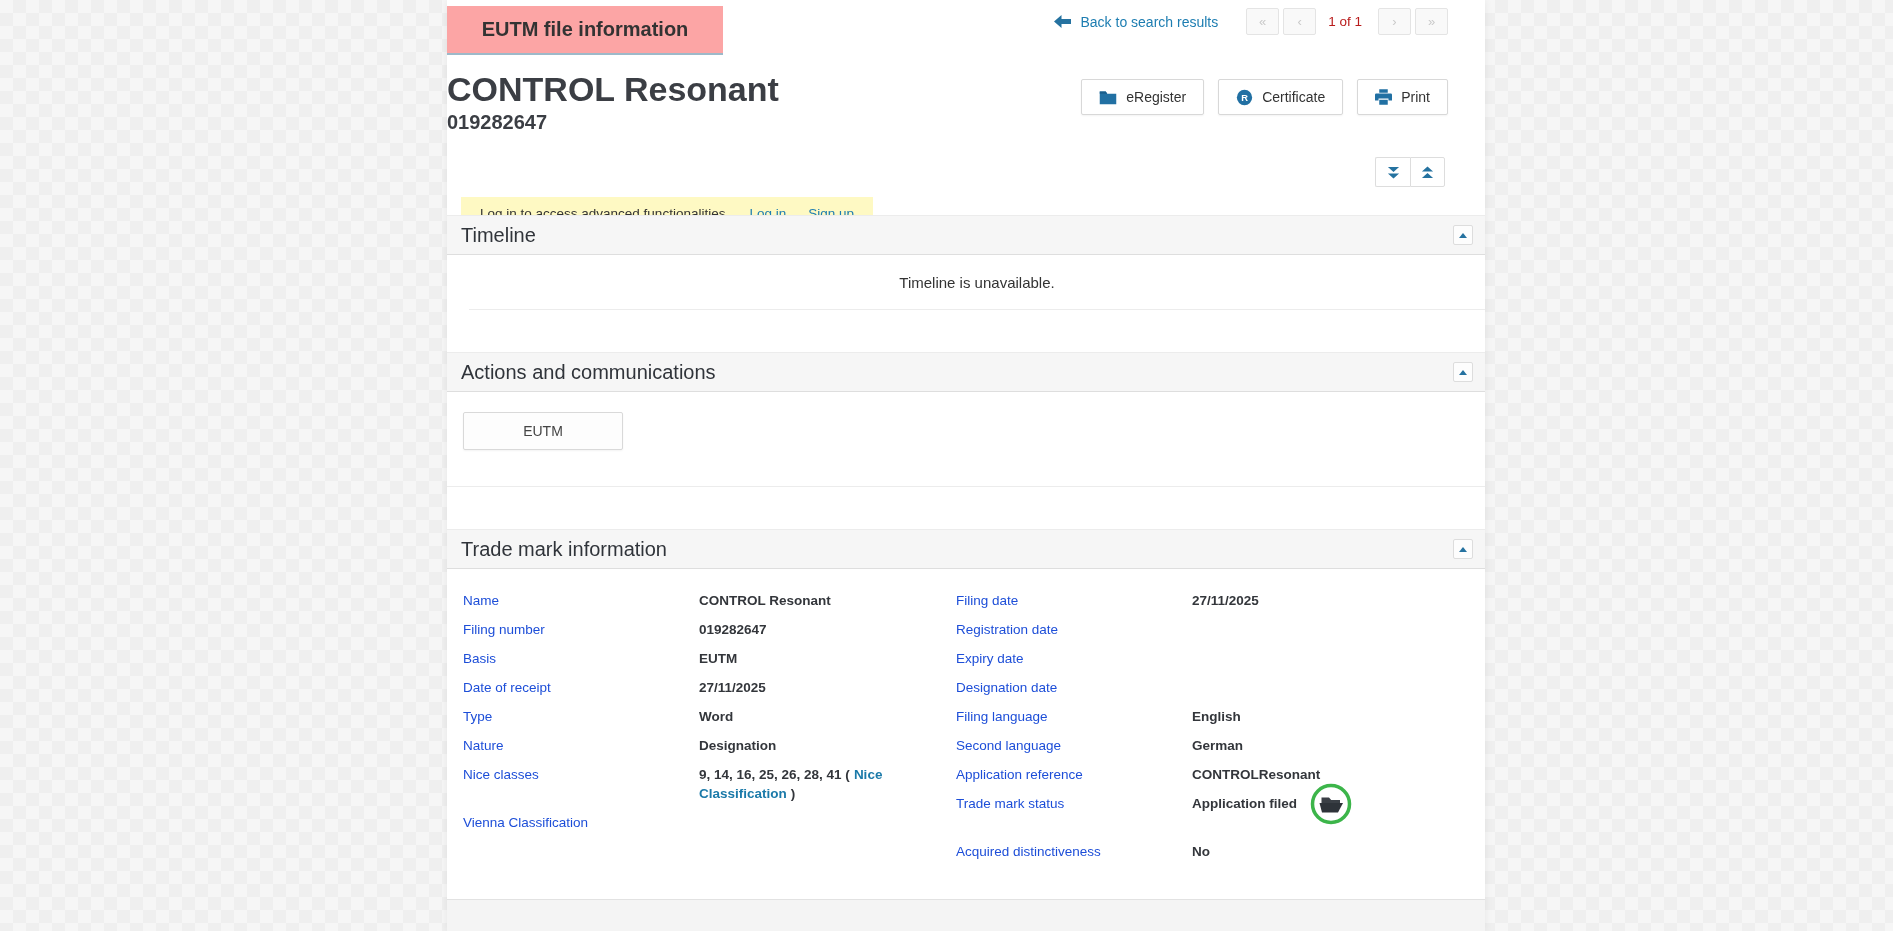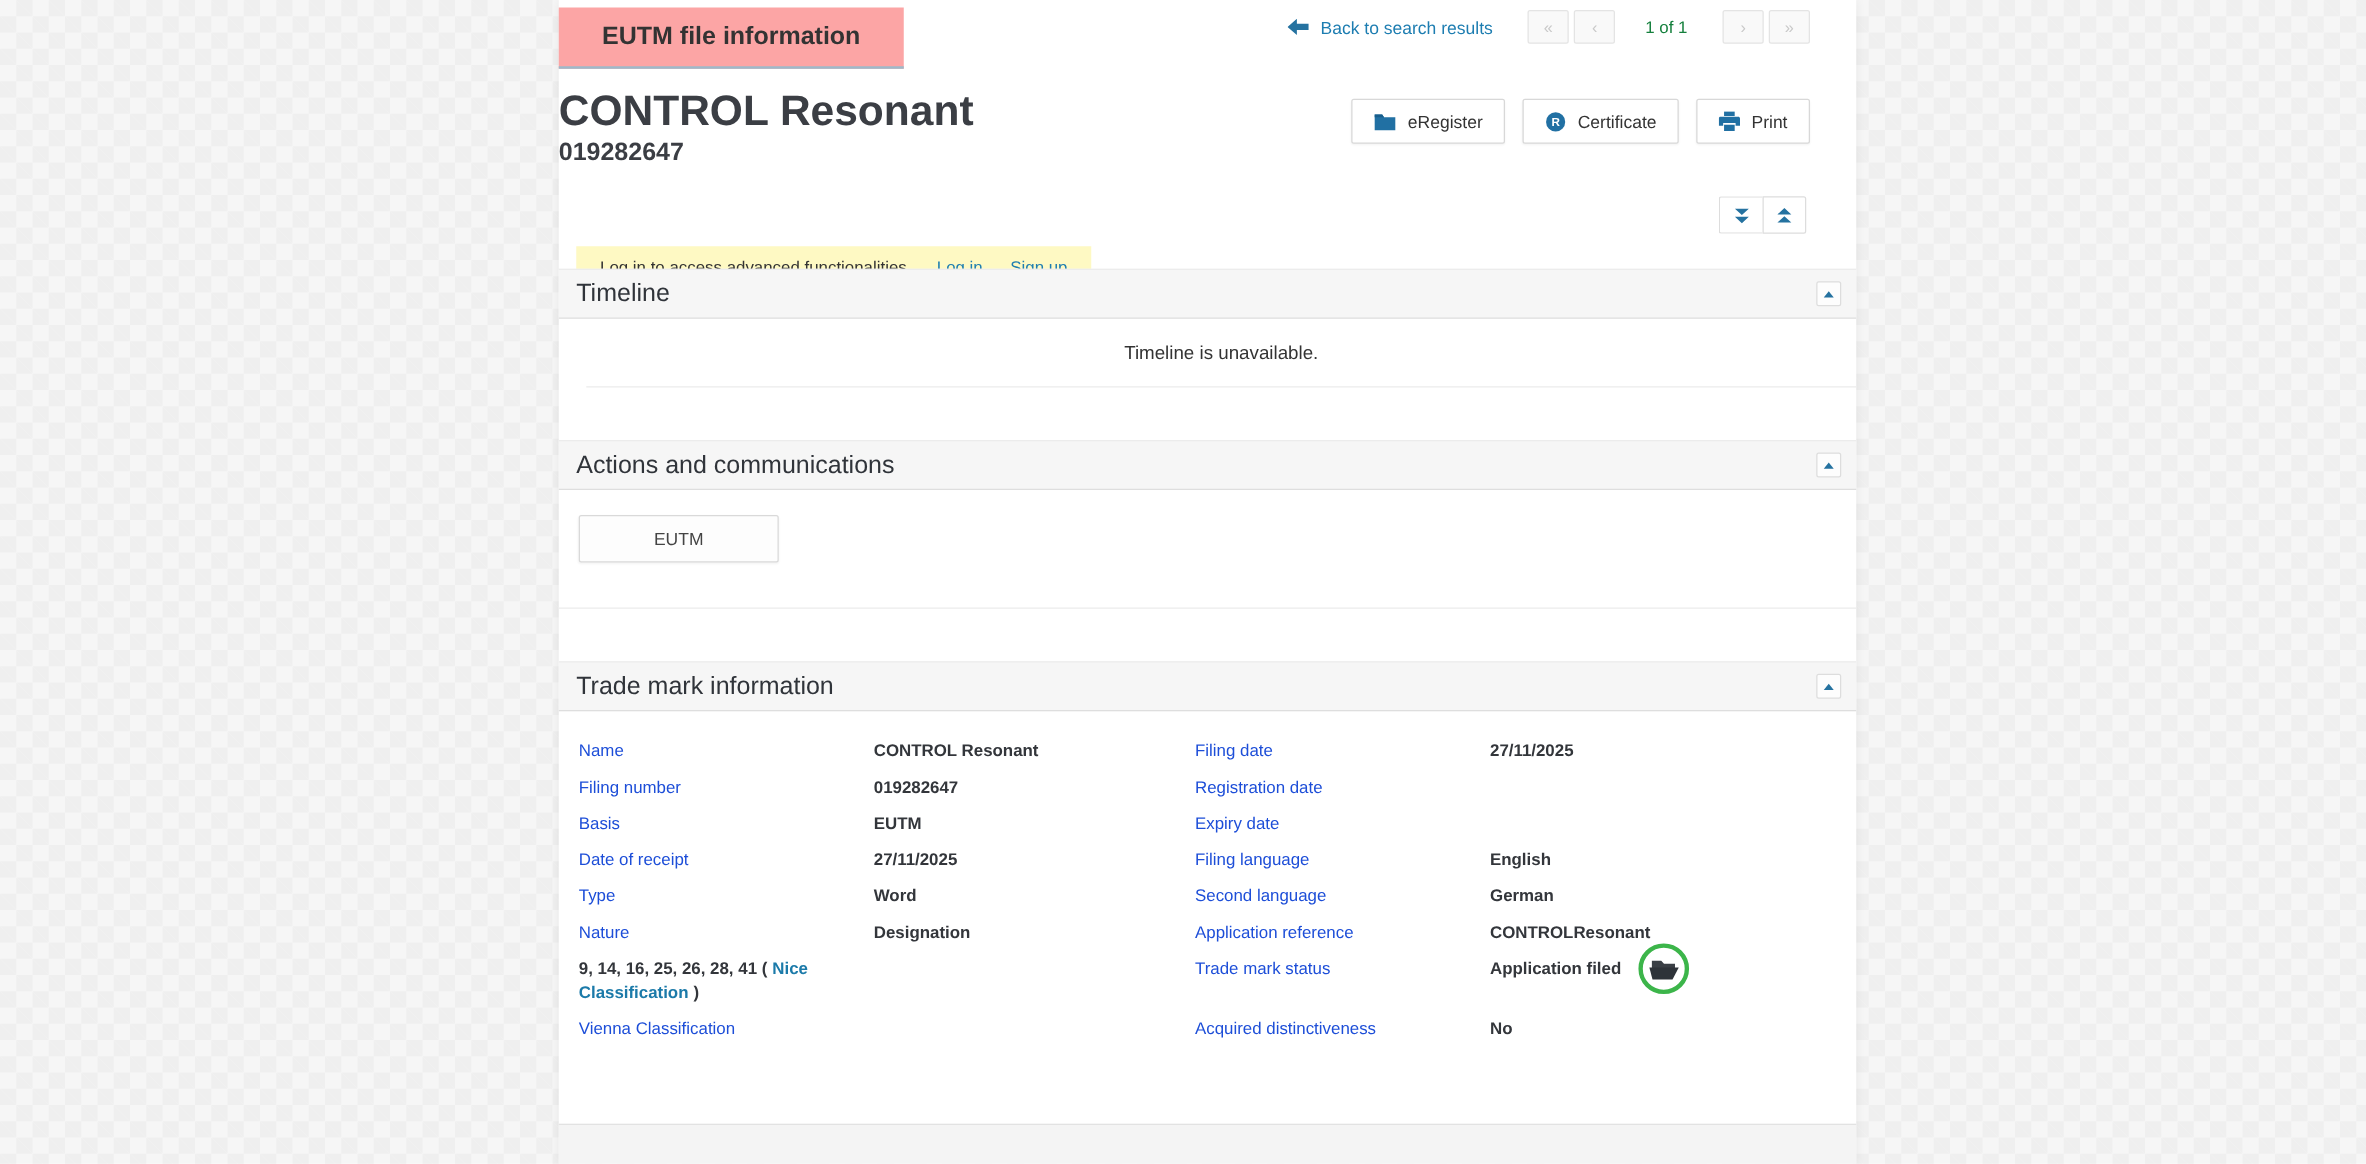--- a/index.html
+++ b/index.html
@@ -35,21 +35,21 @@
     color:#1d7db1; font-size:14px; text-decoration:none; cursor:pointer;
     margin-right:24px;
   }
   .pg-group { display:flex; align-items:center; }
   .pg-btn {
     width:33px; height:27px; margin-left:4px;
     background:#f9f9f9; border:1px solid #e4e4e4; border-radius:2px;
     color:#c9c9c9; font-size:13px; line-height:25px; text-align:center;
     cursor:default; user-select:none;
   }
-  .pg-label { font-size:13.5px; color:#15803d; margin:0 24px; }
+  .pg-label { font-size:13.5px; color:#b91c1c; margin:0 12px; }
   .title-block { position:absolute; left:0; top:70px; }
   .mark-title { margin:0; font-size:34px; font-weight:700; color:#3b3e44; line-height:1.15; }
   .mark-number { margin:2px 0 0; font-size:20px; font-weight:700; color:#3b3e44; }
   .action-buttons { position:absolute; top:79px; right:37px; display:flex; gap:14px; }
   .act-btn {
     display:flex; align-items:center; gap:9px; height:36px; padding:0 17px;
     background:#fff; border:1px solid #d8d8d8; border-radius:2px;
     font-size:14px; color:#333; cursor:pointer;
     box-shadow:0 1px 2px rgba(0,0,0,0.05);
     font-family:"Liberation Sans", sans-serif;
@@ -244,39 +244,44 @@
         </div>
         <div class="field-row">
           <span class="field-label">Type</span>
           <span class="field-value">Word</span>
         </div>
         <div class="field-row">
           <span class="field-label">Nature</span>
           <span class="field-value">Designation</span>
         </div>
         <div class="field-row">
+          <span class="field-label">Nice classes</span>
           <span class="nice-val"><span>9, 14, 16, 25, 26, 28, 41 (</span><a class="inline-link">Nice Classification</a><span>)</span></span>
         </div>
         <div class="field-row">
           <span class="field-label">Vienna Classification</span>
           <span class="field-value"></span>
         </div>
       </div>
 
       <div class="tm-col-right">
         <div class="field-row">
           <span class="field-label">Filing date</span>
           <span class="field-value">27/11/2025</span>
         </div>
         <div class="field-row">
           <span class="field-label">Registration date</span>
           <span class="field-value"></span>
         </div>
         <div class="field-row">
           <span class="field-label">Expiry date</span>
+          <span class="field-value"></span>
+        </div>
+        <div class="field-row">
+          <span class="field-label">Designation date</span>
           <span class="field-value"></span>
         </div>
         <div class="field-row">
           <span class="field-label">Filing language</span>
           <span class="field-value">English</span>
         </div>
         <div class="field-row">
           <span class="field-label">Second language</span>
           <span class="field-value">German</span>
         </div>

